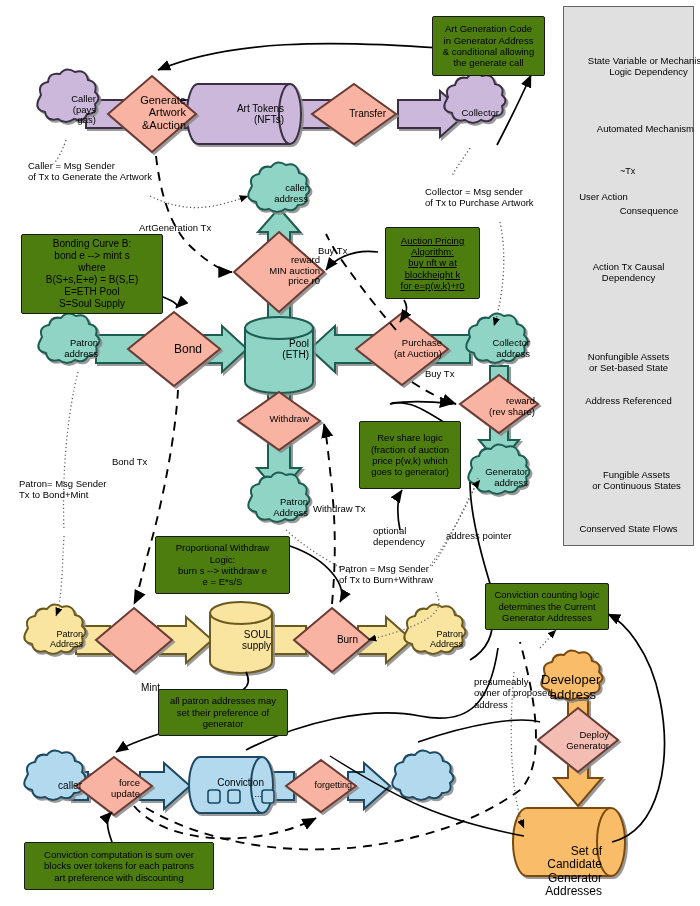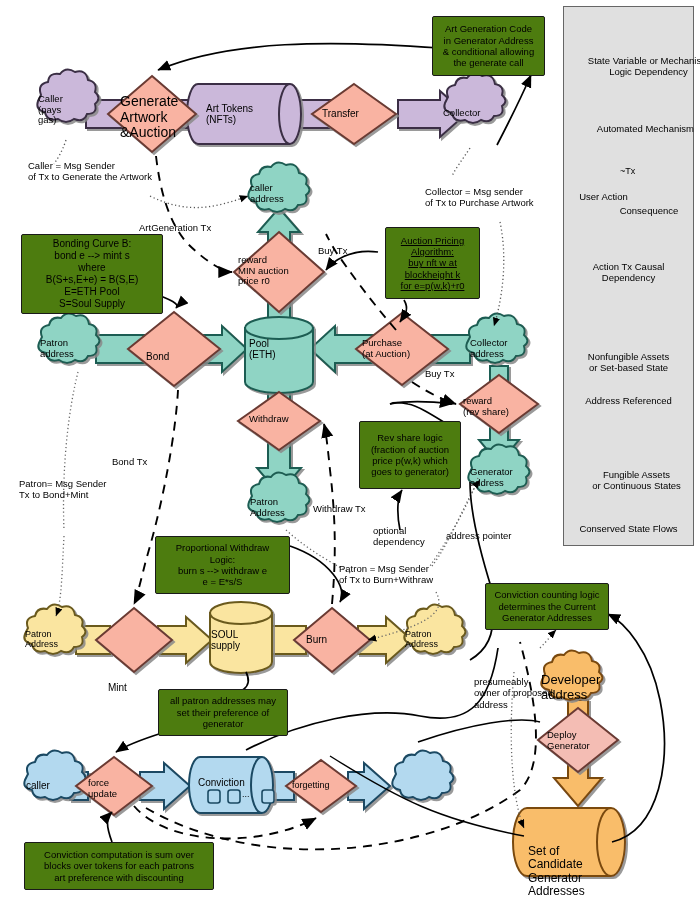--- a/index.html
+++ b/index.html
@@ -1,19 +1,19 @@
 <!DOCTYPE html>
 <html><head>
 <meta charset="utf-8">
 <style>
   html,body{margin:0;padding:0;background:#ffffff;}
   body{font-family:"Liberation Sans", sans-serif;}
   #stage{position:relative;width:700px;height:906px;background:#fff;overflow:hidden;}
   #svgroot{position:absolute;left:0;top:0;width:700px;height:906px;}
-  .lbl{position:absolute;text-align:left;line-height:1.12;color:#000;pointer-events:none;white-space:pre-line;}
+  .lbl{position:absolute;text-align:right;line-height:1.12;color:#000;pointer-events:none;white-space:pre-line;}
   .note{position:absolute;background:#4d7c0f;border:1.6px solid #1a1a1a;border-radius:2px;
         display:flex;align-items:center;justify-content:center;text-align:center;
         color:#000;line-height:1.2;box-sizing:border-box;padding:3px 4px;white-space:pre-line;}
   .freetext{position:absolute;color:#000;line-height:1.2;white-space:pre-line;}
   .legendbox{position:absolute;left:563px;top:6px;width:131px;height:540px;background:#e0e0e0;
              border:1.4px solid #666;box-sizing:border-box;}
   .legend-title{position:absolute;width:100%;text-align:center;font-weight:bold;
                 text-decoration:underline;color:#000;}
   .legend-cap{position:absolute;width:131px;text-align:center;color:#000;line-height:1.15;white-space:pre-line;}
 </style>
@@ -345,41 +345,41 @@
   <div class="legend-cap" style="left:563px;top:352px;font-size:9.5px;">Nonfungible Assets
 or Set-based State</div>
   <div class="legend-cap" style="left:563px;top:396px;font-size:9.5px;">Address Referenced</div>
   <div class="legend-cap" style="left:563px;top:470px;font-size:9.5px;padding-left:8px;">Fungible Assets
 or Continuous States</div>
   <div class="legend-cap" style="left:563px;top:524px;font-size:9.5px;">Conserved State Flows</div>
 
   <div class="lbl" style="left:38px;top:94px;width:58px;font-size:9.5px;">Caller
 (pays
 gas)</div>
-  <div class="lbl" style="left:120px;top:94px;width:66px;font-size:14px;">Generate
+  <div class="lbl" style="left:120px;top:94px;width:66px;font-size:11px;">Generate
 Artwork
 &amp;Auction</div>
   <div class="lbl" style="left:206px;top:103px;width:78px;font-size:10px;">Art Tokens
 (NFTs)</div>
   <div class="lbl" style="left:322px;top:108px;width:64px;font-size:10px;">Transfer</div>
   <div class="lbl" style="left:443px;top:108px;width:56px;font-size:9.5px;">Collector</div>
   <div class="lbl" style="left:250px;top:183px;width:58px;font-size:9.5px;">caller
 address</div>
   <div class="lbl" style="left:238px;top:255px;width:82px;font-size:9.5px;">reward
 MIN auction
 price r0</div>
   <div class="lbl" style="left:249px;top:338px;width:60px;font-size:10px;">Pool
 (ETH)</div>
   <div class="lbl" style="left:362px;top:338px;width:80px;font-size:9.5px;">Purchase
 (at Auction)</div>
   <div class="lbl" style="left:470px;top:338px;width:60px;font-size:9.5px;">Collector
 address</div>
   <div class="lbl" style="left:40px;top:338px;width:58px;font-size:9.5px;">Patron
 address</div>
-  <div class="lbl" style="left:146px;top:343px;width:56px;font-size:10px;margin-top:8px;">Bond</div>
+  <div class="lbl" style="left:146px;top:343px;width:56px;font-size:12px;">Bond</div>
   <div class="lbl" style="left:249px;top:414px;width:60px;font-size:9.5px;">Withdraw</div>
   <div class="lbl" style="left:250px;top:497px;width:58px;font-size:9.5px;">Patron
 Address</div>
   <div class="lbl" style="left:463px;top:396px;width:72px;font-size:9.5px;">reward
 (rev share)</div>
   <div class="lbl" style="left:470px;top:467px;width:58px;font-size:9.5px;">Generator
 address</div>
   <div class="lbl" style="left:25px;top:629px;width:58px;font-size:9px;">Patron
 Address</div>
   <div class="lbl" style="left:108px;top:634px;width:52px;font-size:10px;margin-top:48px;">Mint</div>

